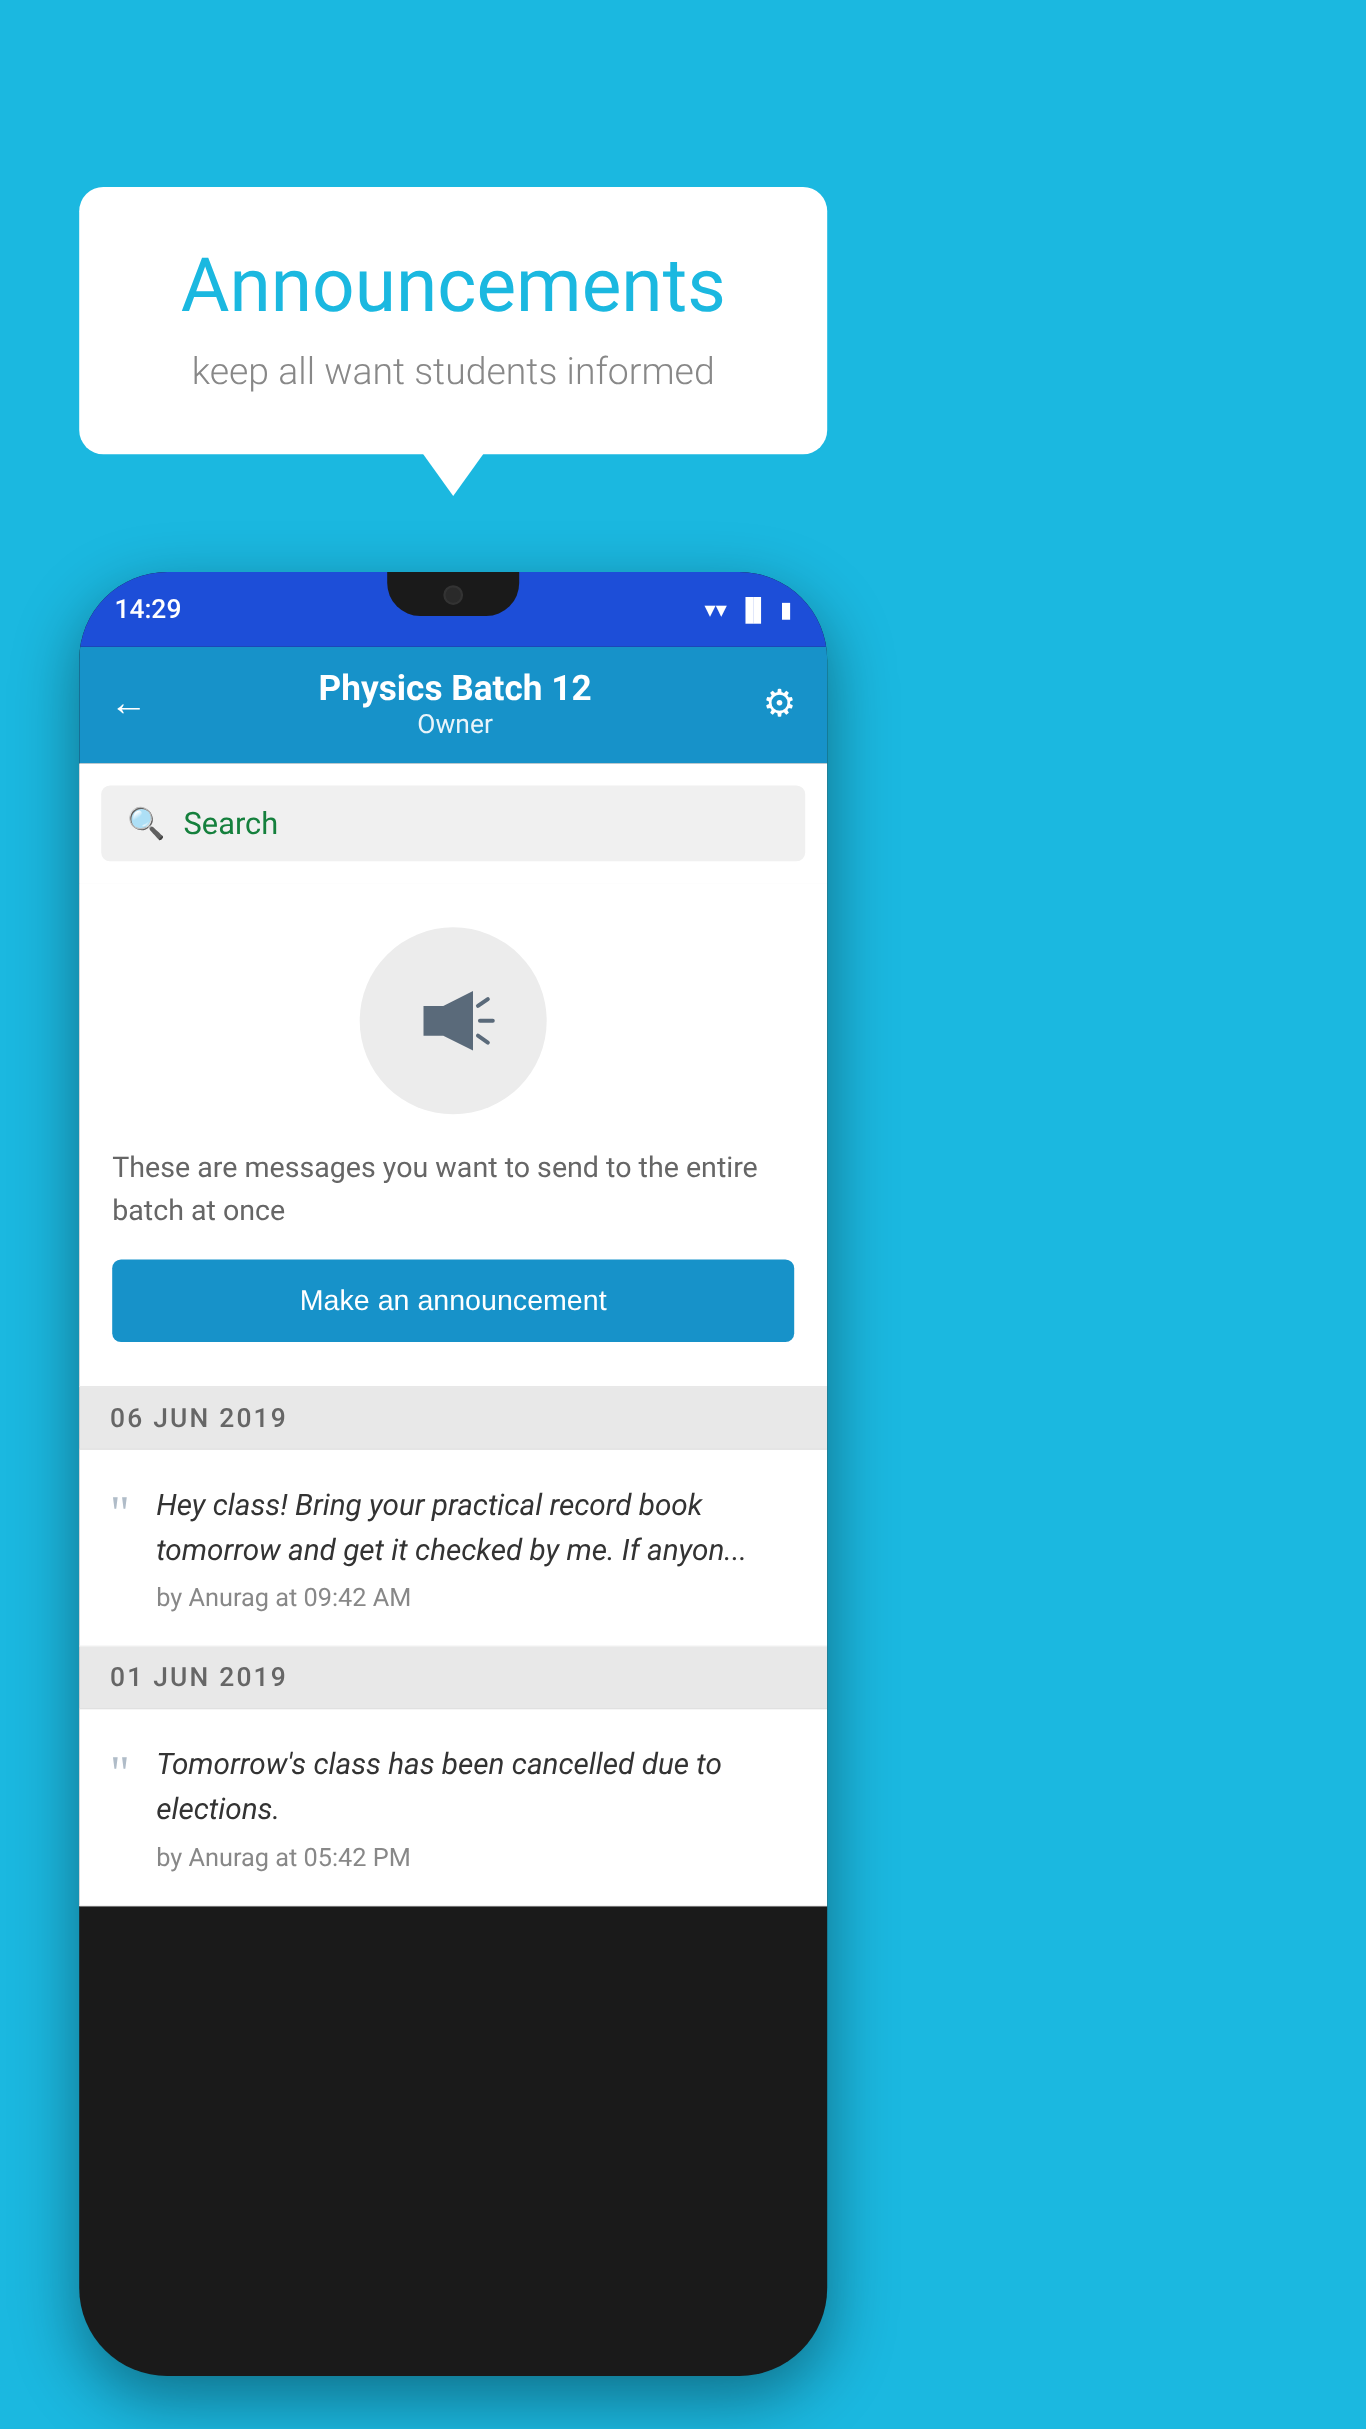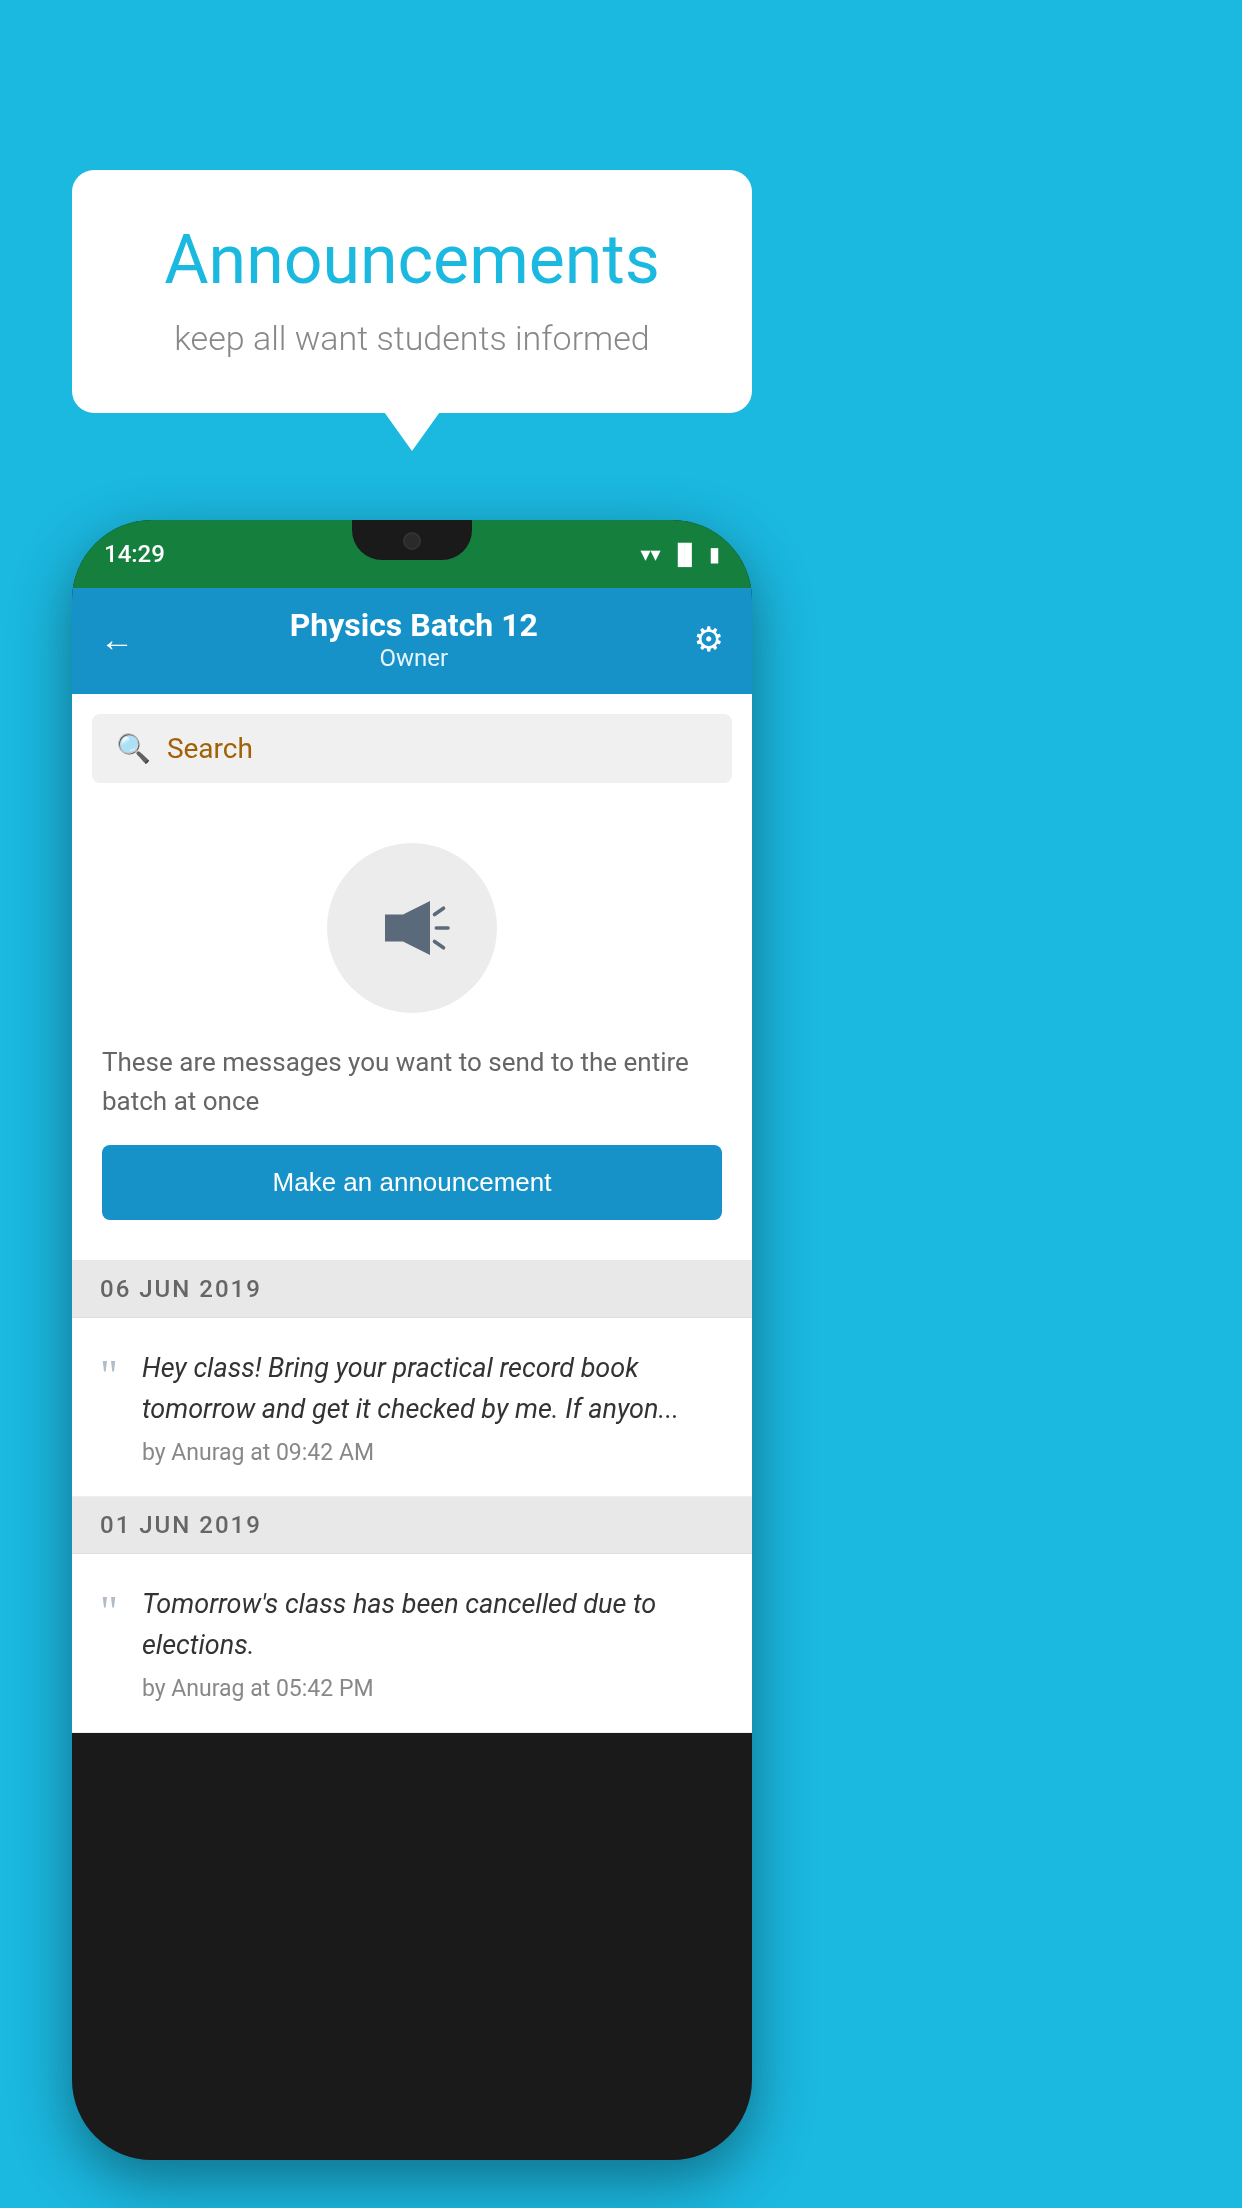--- a/index.html
+++ b/index.html
@@ -55,21 +55,21 @@
       width: 680px;
       height: 1640px;
       background: #1a1a1a;
       border-radius: 80px;
       overflow: hidden;
       box-shadow: 0 20px 60px rgba(0,0,0,0.4);
     }
 
     
     .phone-status-bar {
-      background: #15803d;
+      background: #1d4ed8;
       height: 68px;
       display: flex;
       align-items: center;
       justify-content: space-between;
       padding: 0 32px;
       position: relative;
     }
     .phone-notch {
       position: absolute;
       top: 0;
@@ -188,21 +188,21 @@
       display: flex;
       align-items: center;
       padding: 18px 24px;
       gap: 16px;
     }
     .search-icon-wrap {
       color: #888;
       font-size: 28px;
     }
     .search-placeholder {
-      color: #a16207;
+      color: #15803d;
       font-size: 28px;
     }
 
     
     .announcement-prompt {
       background: white;
       margin: 0;
       padding: 40px 30px;
       display: flex;
       align-items: center;

